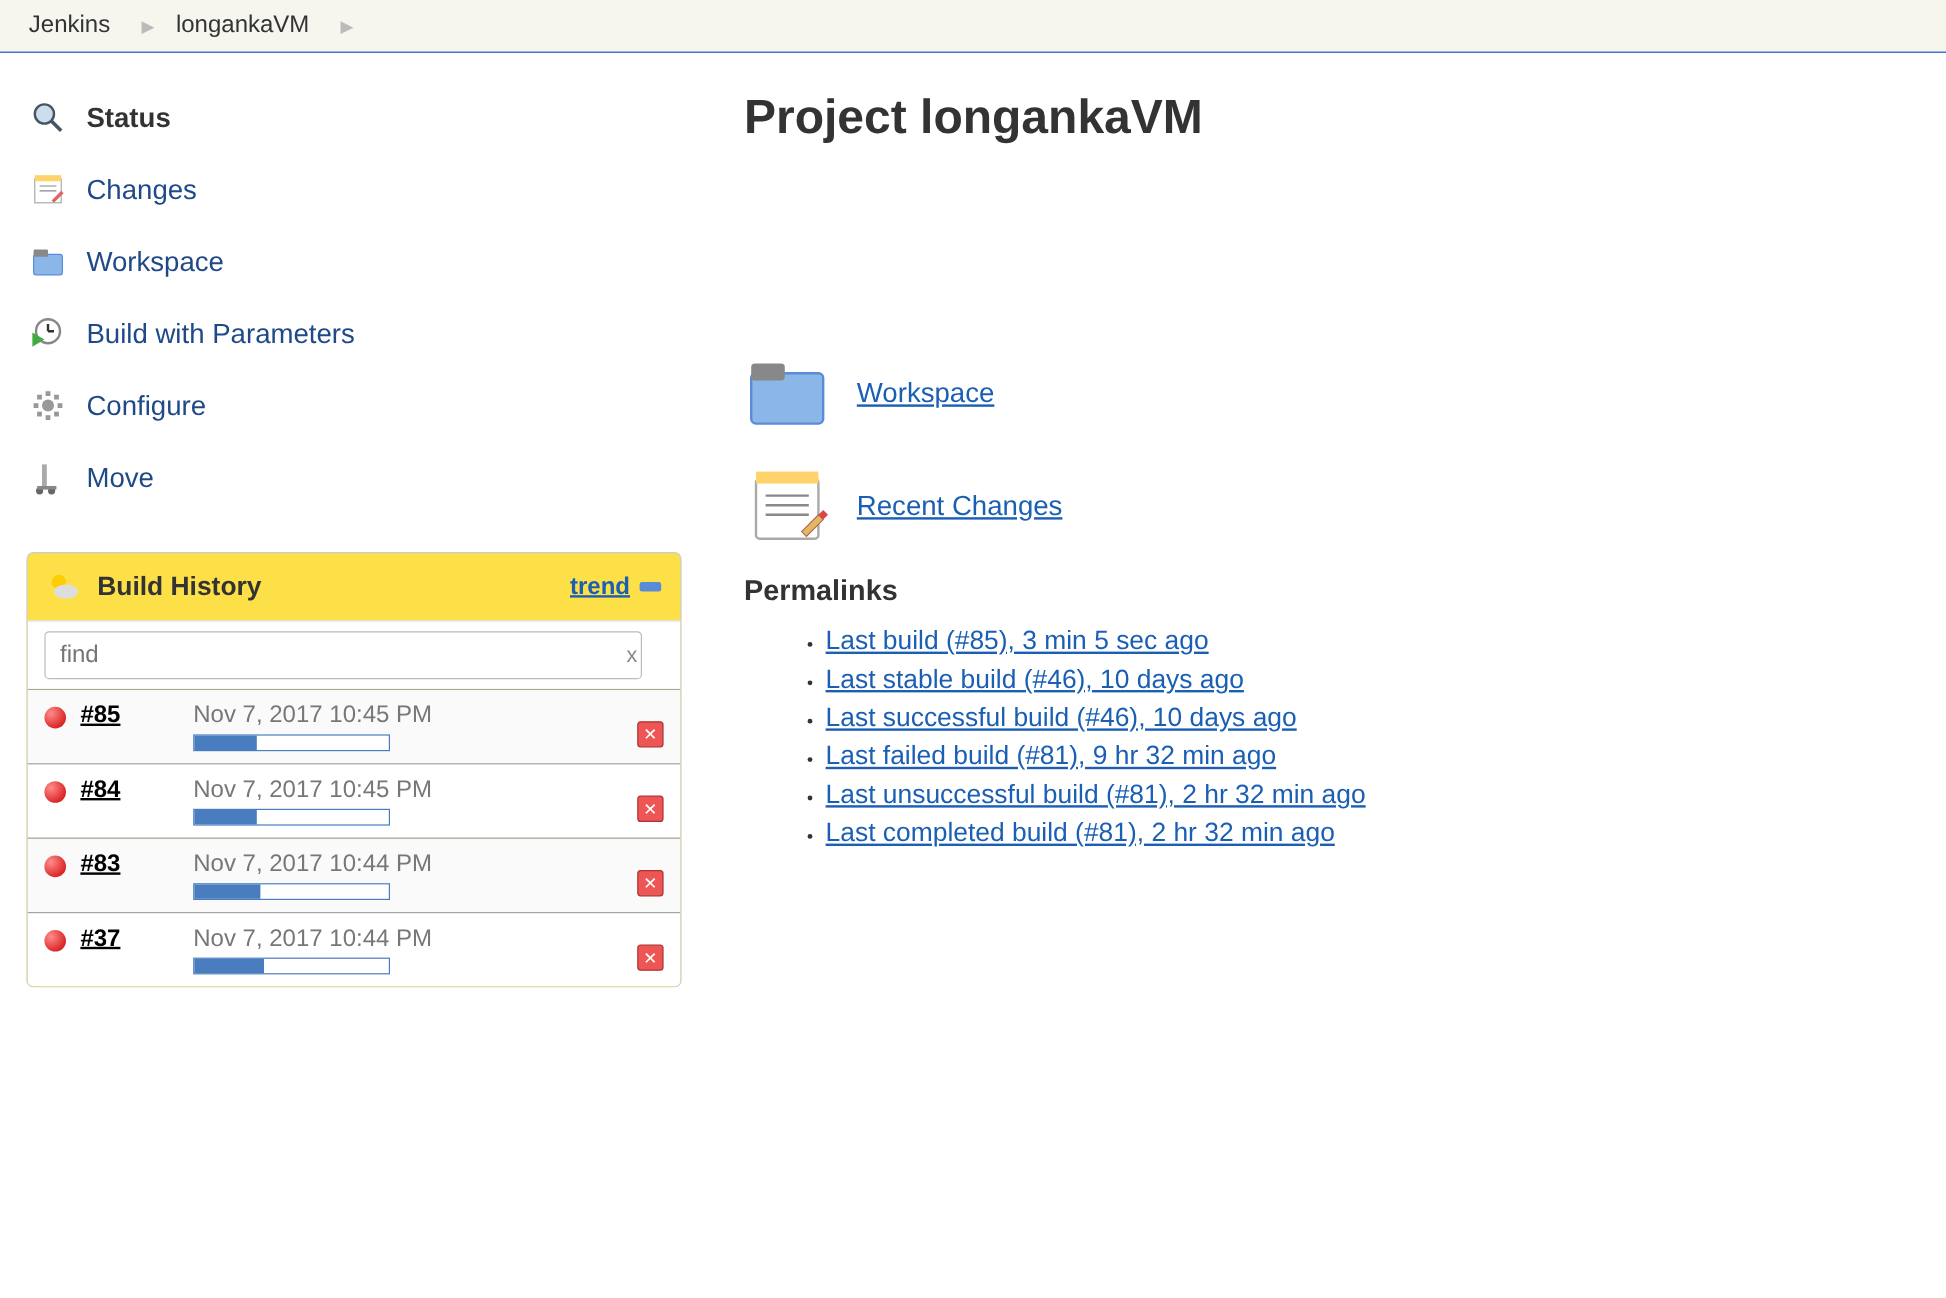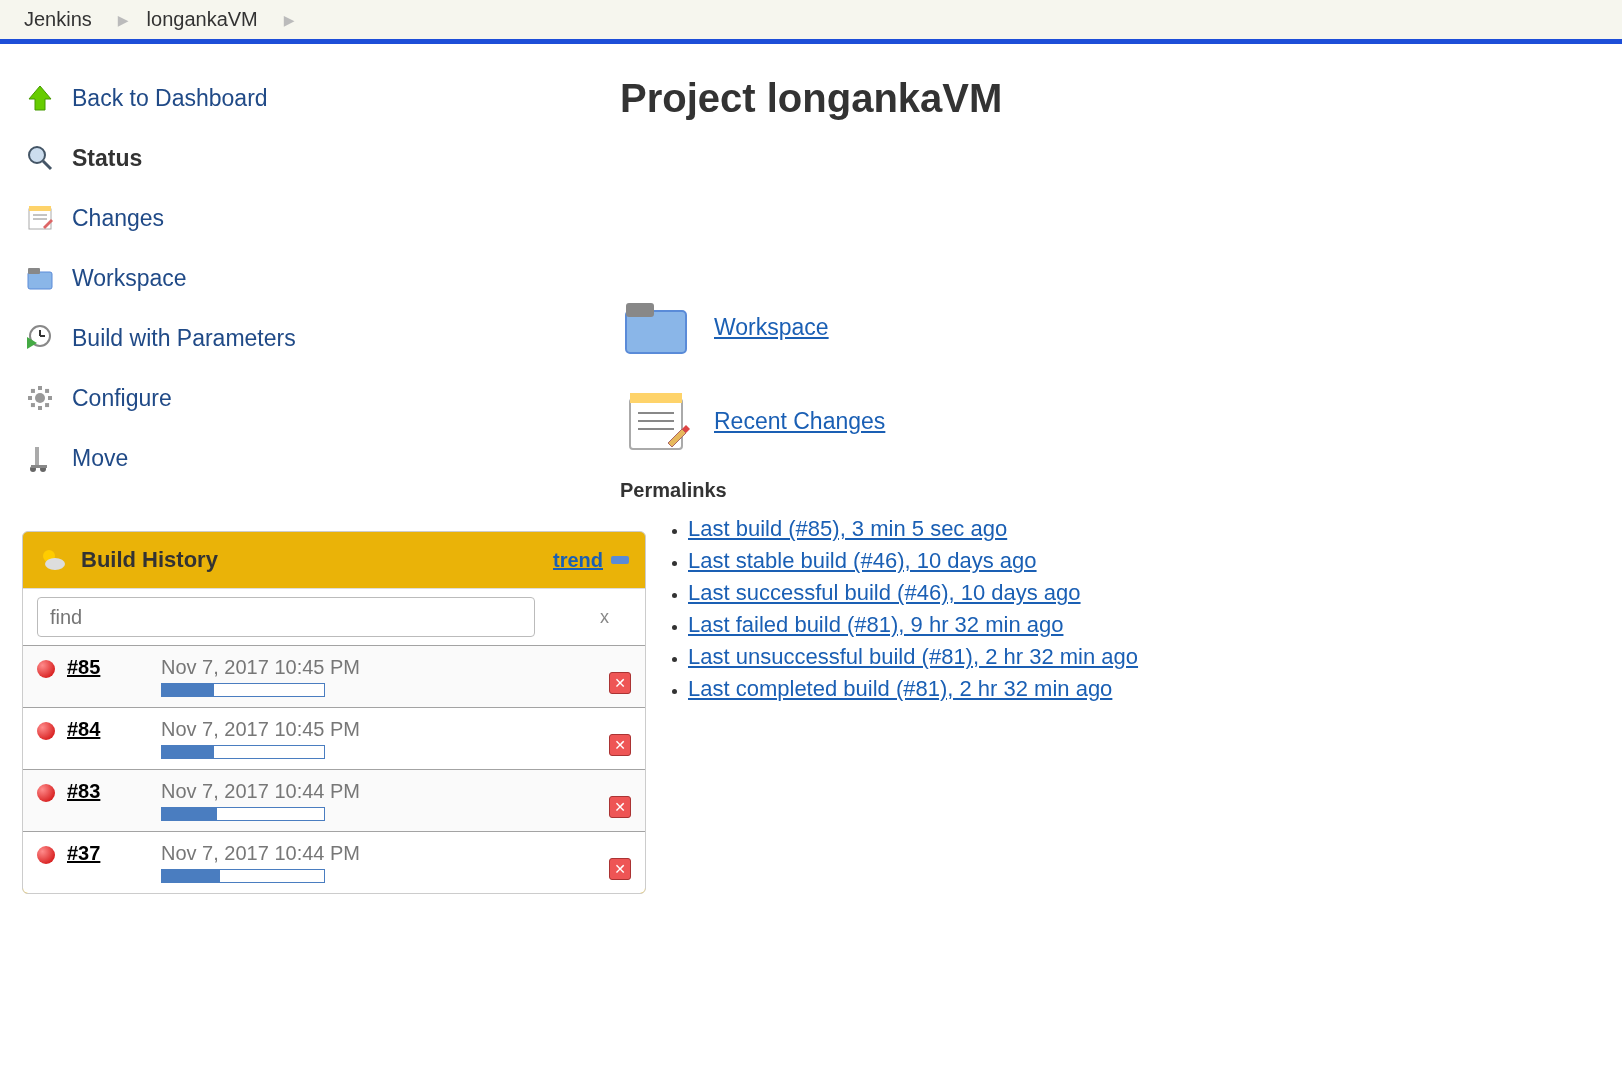--- a/index.html
+++ b/index.html
@@ -1,35 +1,35 @@
 <!DOCTYPE html>
 <html><head>
 <meta charset="utf-8">
 <style>
 * { margin:0; padding:0; box-sizing:border-box; }
 body { font-family: Helvetica, Arial, sans-serif; font-size:16px; background:#fff; color:#333; width:1622px; }
 
 
-.breadcrumb-bar { background:#f6f6ee; border-bottom:5px solid #1d4ed8; height:44px; display:flex; align-items:center; padding:0 24px; font-size:20px; color:#555; }
+.breadcrumb-bar { background:#f6f6ee; border-bottom:1px solid #1d4ed8; height:44px; display:flex; align-items:center; padding:0 24px; font-size:20px; color:#555; }
 .breadcrumb-bar a { color:#333; text-decoration:none; margin-right:8px; }
 .bc-sep { color:#bbb; margin:0 18px; font-size:14px; }
 
 
 .wrap { display:flex; }
 .side { width:600px; padding:24px 20px 0 22px; }
 .main { flex:1; padding:28px 20px 0 20px; }
 
 
 .task { display:flex; align-items:center; gap:14px; padding:12px 0; }
 .task .icon { width:36px; height:36px; display:flex; align-items:center; justify-content:center; }
 .task a { color:#204a87; text-decoration:none; font-size:23px; }
 .task.active a { font-weight:bold; color:#333; }
 
 
-.bh { margin-top:43px; border:1px solid #ccc; border-radius:6px; background:#eab308; overflow:hidden; position:relative; width:624px; }
+.bh { margin-top:32px; border:1px solid #ccc; border-radius:6px; background:#fde047; overflow:hidden; position:relative; width:546px; }
 .bh-head { display:flex; align-items:center; padding:14px 16px; }
 .bh-head .bh-title { font-weight:bold; font-size:22px; color:#333; flex:1; margin-left:14px; }
 .bh-head .trend { color:#1a5fb4; text-decoration:underline; font-size:20px; font-weight:bold; margin-right:8px; }
 .bh-head .collapse { width:18px; height:8px; background:#4a7; border-radius:2px; display:inline-block;}
 .bh-find { padding:8px 14px 8px 14px; background:#fff; border-top:1px solid #ddd; position:relative; }
 .bh-find input { width:498px; height:40px; padding:6px 30px 6px 12px; border:1px solid #bbb; border-radius:4px; font-size:20px; background:#fff; }
 .bh-find .x { position:absolute; right:36px; top:18px; color:#888; font-size:18px; cursor:pointer; }
 .build-row { display:flex; align-items:flex-start; padding:10px 14px; background:#fff; border-top:1px solid #a3a3a3; }
 .build-row:nth-child(odd){ background:#fafafa;}
 .ball { width:18px; height:18px; border-radius:50%; background: radial-gradient(circle at 30% 30%, #ff8b8b, #c00); margin-right:12px; margin-top:4px; flex-shrink:0; }
@@ -40,21 +40,21 @@
 .progress { width:164px; height:14px; border:1px solid #4a7dc0; margin-top:4px; background:#fff; }
 .progress .fill { height:100%; background:#4a7dc0; }
 .cancel-btn { width:22px; height:22px; background:#e55; border:1px solid #a33; border-radius:3px; color:#fff; font-size:14px; display:flex; align-items:center; justify-content:center; margin-top:16px; cursor:pointer; }
 
 
 .main h1 { font-size:40px; font-weight:bold; margin-top:4px; }
 .main-links { margin-top:170px; }
 .ml-row { display:flex; align-items:center; gap:22px; margin-bottom:22px; }
 .ml-row a { color:#1a5fb4; text-decoration:underline; font-size:23px; }
 .ml-row .icon { width:72px; height:72px; display:flex; align-items:center; justify-content:center; }
-.perma h2 { font-size:20px; font-weight:bold; margin-bottom:14px;}
+.perma h2 { font-size:24px; font-weight:bold; margin-bottom:14px;}
 .perma ul { list-style:disc; padding-left:68px; }
 .perma li { margin:6px 0; }
 .perma li a { color:#1a5fb4; text-decoration:underline; font-size:22px; }
 
 
 svg { display:block; }
 </style>
 </head>
 <body>
 
@@ -62,28 +62,20 @@
   <a href="#">Jenkins</a>
   <span class="bc-sep">▶</span>
   <a href="#">longankaVM</a>
   <span class="bc-sep">▶</span>
 </div>
 
 <div class="wrap">
 
   <div class="side">
     <div id="side-nav">
-        <div class="task">
-          <span class="icon">
-            <svg width="30" height="30" viewBox="0 0 30 30">
-              <path d="M15 3 L26 16 L20 16 L20 27 L10 27 L10 16 L4 16 Z" fill="#6c0" stroke="#490" stroke-width="1"></path>
-            </svg>
-          </span>
-          <a href="#">Back to Dashboard</a>
-        </div>
         <div class="task active">
           <span class="icon">
             <svg width="30" height="30" viewBox="0 0 30 30">
               <circle cx="12" cy="12" r="8" fill="#cde" stroke="#456" stroke-width="2"></circle>
               <line x1="18" y1="18" x2="26" y2="26" stroke="#456" stroke-width="3"></line>
             </svg>
           </span>
           <a href="#">Status</a>
         </div>
         <div class="task">

